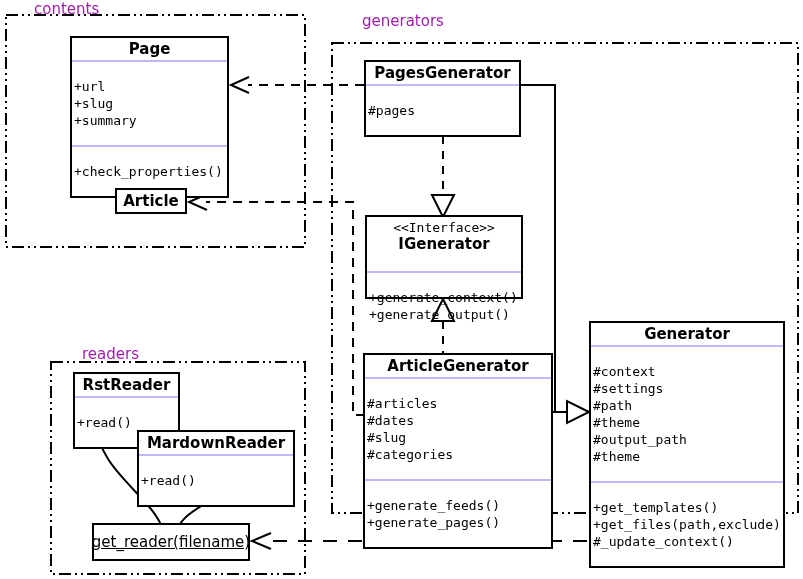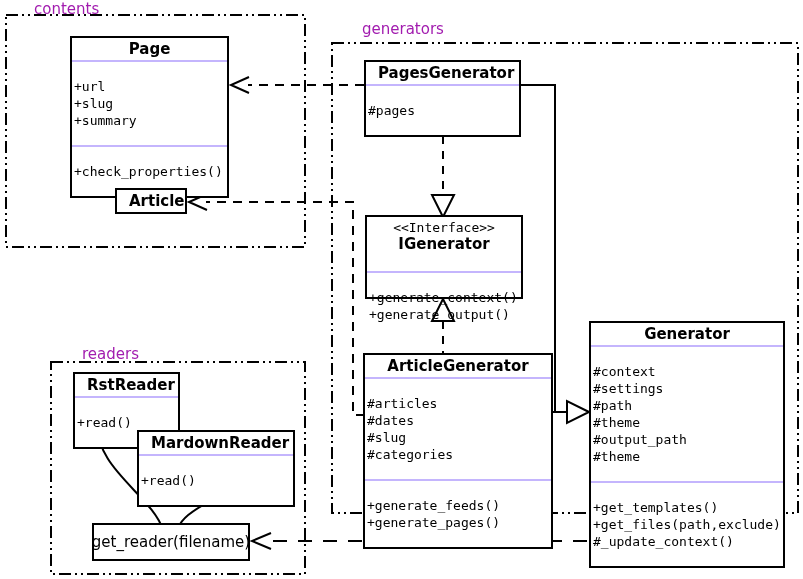--- a/index.html
+++ b/index.html
@@ -1,28 +1,28 @@
 <!DOCTYPE html>
 <html><head>
 <meta charset="utf-8">
 <style>
   html,body{margin:0;padding:0;background:#fff;}
   #canvas{position:relative;width:803px;height:579px;background:#fff;overflow:hidden;
           font-family:"DejaVu Sans",sans-serif;color:#000;}
   #wires{position:absolute;left:0;top:0;width:803px;height:579px;}
   .pkg-label{position:absolute;font:15px "DejaVu Sans",sans-serif;color:#a21caf;white-space:nowrap;margin-left:32px;}
   .ucls{position:absolute;box-sizing:border-box;background:#fff;border:2px solid #000;}
-  .ucls .t{font:bold 15px "DejaVu Sans",sans-serif;text-align:center;padding:2px 12px;white-space:nowrap;}
+  .ucls .t{font:bold 15px "DejaVu Sans",sans-serif;text-align:center;padding:2px 6px;white-space:nowrap;}
   .ucls .stereo{font:13px "DejaVu Sans Mono",monospace;text-align:center;padding-top:3px;white-space:nowrap;}
   .ucls .t2{font:bold 15px "DejaVu Sans",sans-serif;text-align:center;padding:0 4px 18px;white-space:nowrap;}
   .ucls .sect{border-top:2px solid #c4b5fd;font:13px "DejaVu Sans Mono",monospace;
               line-height:17px;padding:16px 2px;white-space:nowrap;}
   .plain{position:absolute;box-sizing:border-box;background:#fff;border:2px solid #000;
          display:flex;align-items:center;justify-content:center;
-         font:15px "DejaVu Sans",sans-serif;white-space:nowrap;}
+         font:15px "DejaVu Sans",sans-serif;white-space:nowrap;text-decoration:underline;}
 </style>
 </head>
 <body>
 
 <div id="canvas">
 
   <svg id="wires" xmlns="http://www.w3.org/2000/svg" viewBox="0 0 803 579">
 
     <rect x="6" y="15" width="299" height="232" fill="none" stroke="#000" stroke-width="2" stroke-dasharray="12,4,2,4,2,4"></rect>
     <rect x="332" y="43" width="466" height="470" fill="none" stroke="#000" stroke-width="2" stroke-dasharray="12,4,2,4,2,4"></rect>
@@ -70,21 +70,21 @@
       <polyline points="89,437 98,420 107,434" fill="none" stroke="#000" stroke-width="2"></polyline>
     </g>
 
     <g>
       <path d="M178,528 C188,505 226,502 221,480" fill="none" stroke="#000" stroke-width="2"></path>
       <polyline points="212,494 221,478 230,493" fill="none" stroke="#000" stroke-width="2"></polyline>
     </g>
   </svg>
 
   <div class="pkg-label" style="left:2px;top:0px;">contents</div>
-  <div class="pkg-label" style="left:330px;top:20px;">generators</div>
+  <div class="pkg-label" style="left:330px;top:12px;">generators</div>
   <div class="pkg-label" style="left:50px;top:345px;">readers</div>
 
   <div class="ucls" style="left:70px;top:36px;width:159px;">
     <div class="t">Page</div>
     <div class="sect">
       <div>+url</div>
       <div>+slug</div>
       <div>+summary</div>
     </div>
     <div class="sect">

